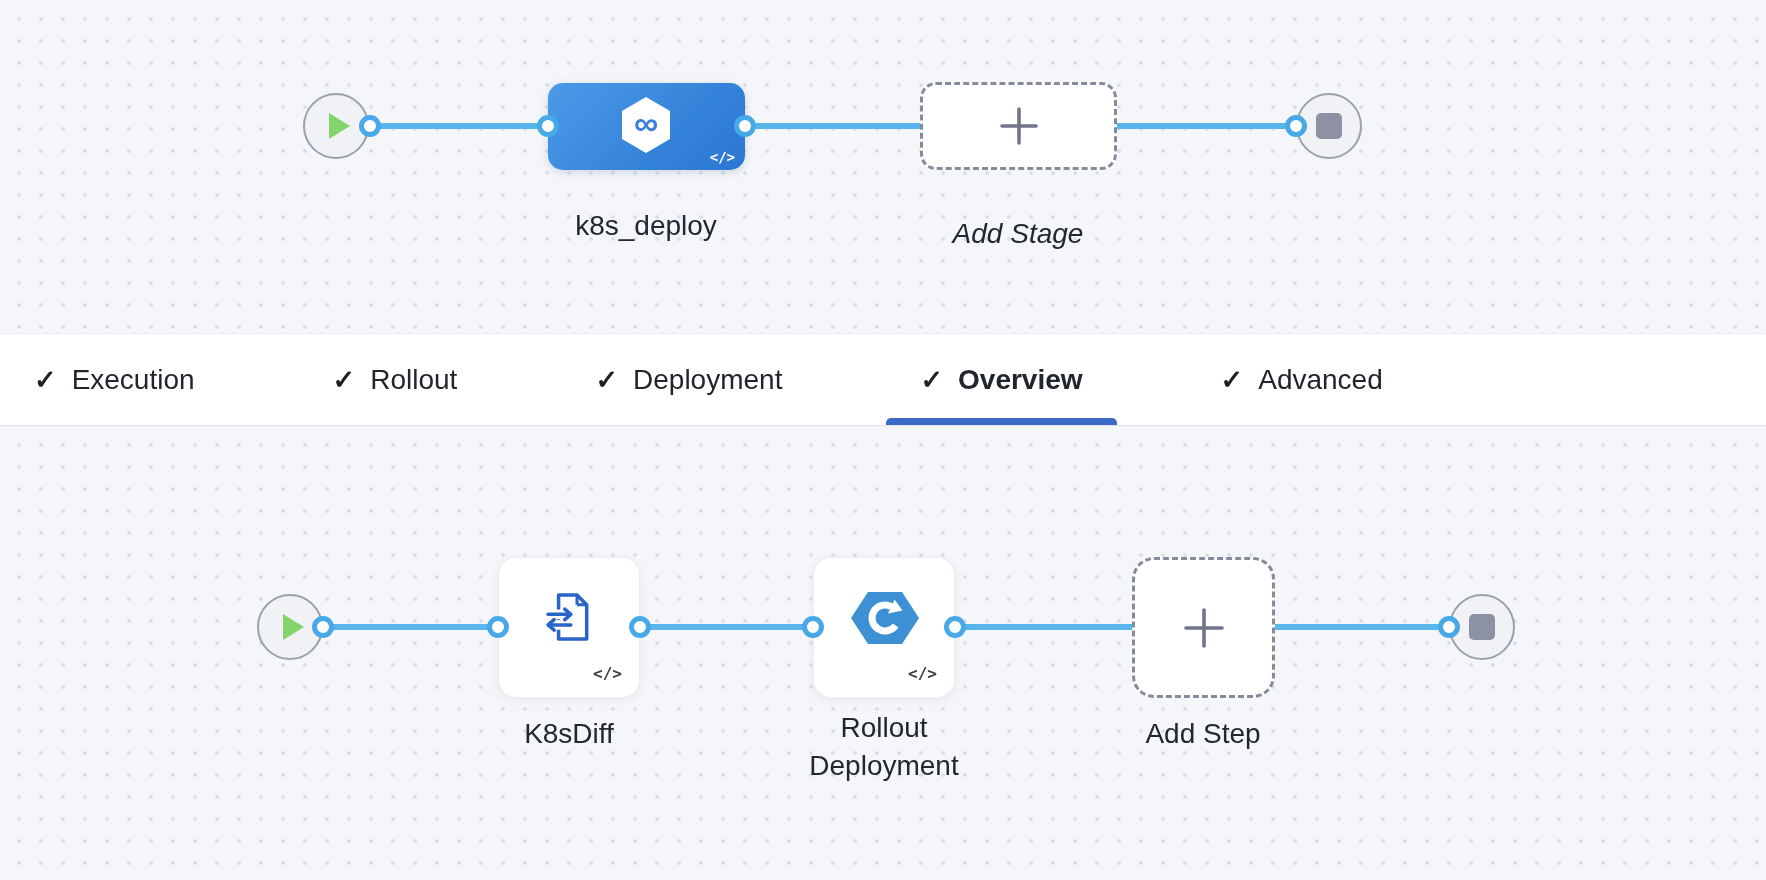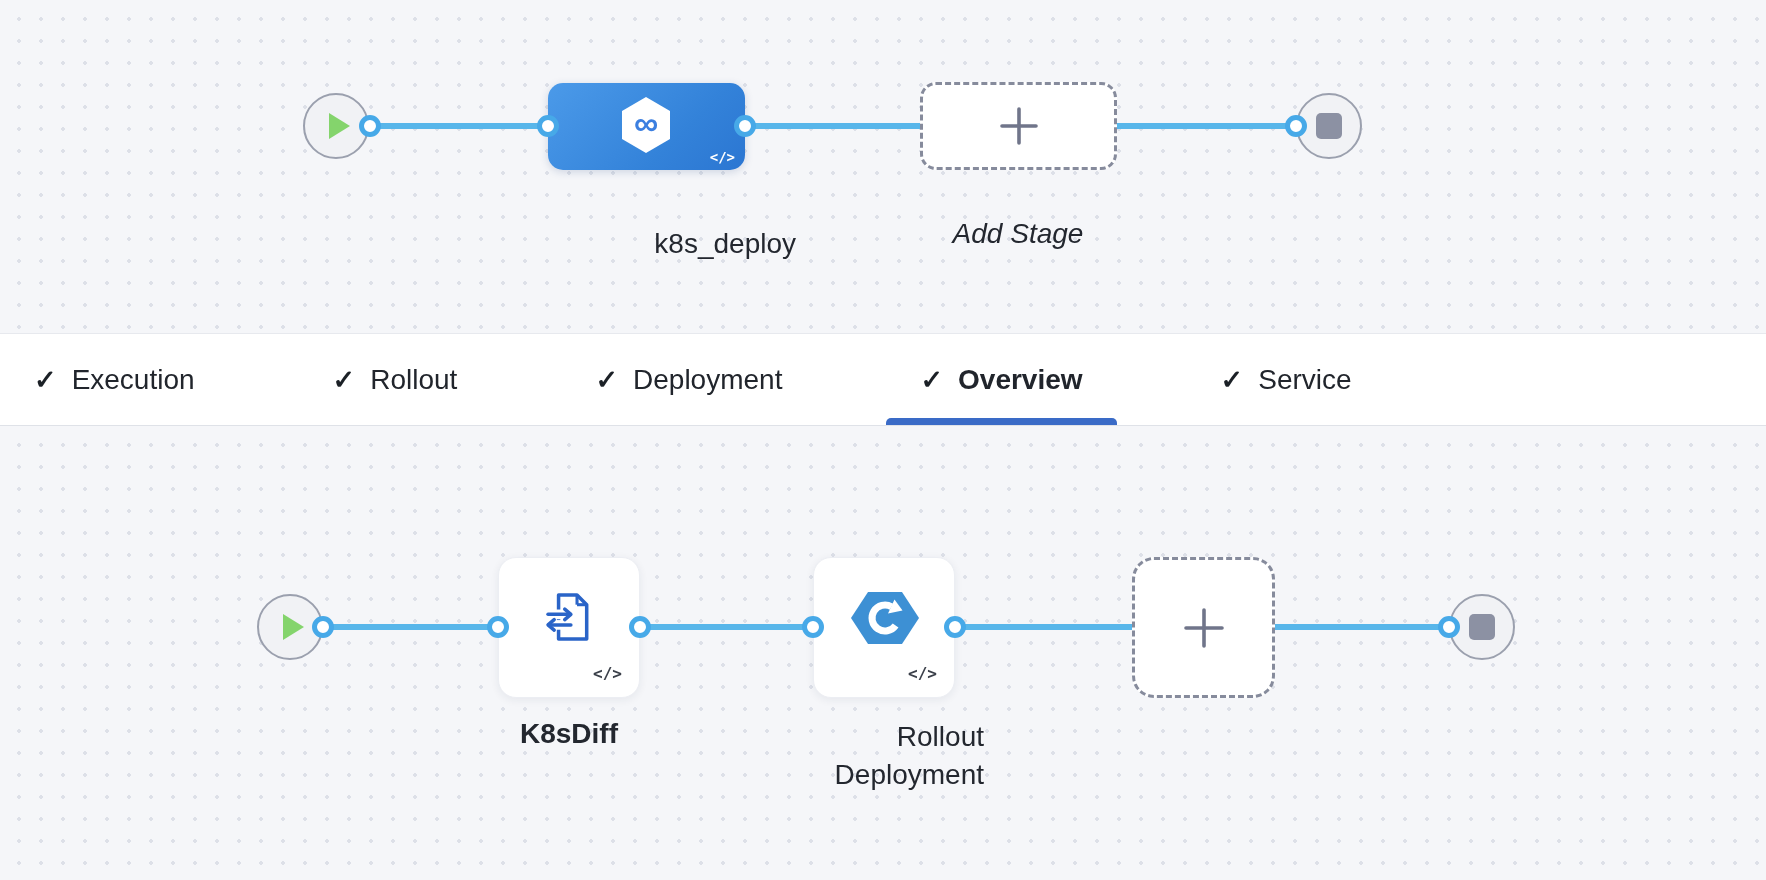--- a/index.html
+++ b/index.html
@@ -126,21 +126,21 @@
 
   <div class="terminal" style="left:1296px;top:93px;">
     <div class="stop-square"></div>
   </div>
 
   <div class="port" style="left:359px;top:115px;"></div>
   <div class="port" style="left:537px;top:115px;"></div>
   <div class="port" style="left:734px;top:115px;"></div>
   <div class="port" style="left:1285px;top:115px;"></div>
 
-  <div class="node-label" style="left:496px;top:225px;width:300px;text-align:right;">k8s_deploy</div>
+  <div class="node-label" style="left:496px;top:207px;width:300px;">k8s_deploy</div>
   <div class="node-label" style="left:868px;top:215px;width:300px;font-style:italic;">Add Stage</div>
 </div>
 
 <div id="tab-bar">
   <div class="tab">
     <span class="check">✓</span>
     <span>Execution</span>
   </div>
   <div class="tab">
     <span class="check">✓</span>
@@ -150,21 +150,21 @@
     <span class="check">✓</span>
     <span>Deployment</span>
   </div>
   <div class="tab active">
     <span class="check">✓</span>
     <span>Overview</span>
     <div class="tab-underline"></div>
   </div>
   <div class="tab">
     <span class="check">✓</span>
-    <span>Service</span>
+    <span>Advanced</span>
   </div>
 </div>
 
 <div class="canvas" id="canvas-bottom">
 
   <div class="edge" style="left:290px;top:198px;width:1192px;"></div>
 
   <div class="terminal" style="left:257px;top:168px;">
     <div class="play-triangle"></div>
   </div>
@@ -204,15 +204,16 @@
     <div class="stop-square"></div>
   </div>
 
   <div class="port" style="left:312px;top:190px;"></div>
   <div class="port" style="left:487px;top:190px;"></div>
   <div class="port" style="left:629px;top:190px;"></div>
   <div class="port" style="left:802px;top:190px;"></div>
   <div class="port" style="left:944px;top:190px;"></div>
   <div class="port" style="left:1438px;top:190px;"></div>
 
-  <div class="node-label" style="left:419px;top:289px;width:300px;font-weight:bold;">K8sDiff</div>
-  <div class="node-label" style="left:784px;top:292px;width:200px;text-align:right;">Rollout Deployment</div>
+  <div class="node-label" style="left:419px;top:289px;width:300px;">K8sDiff</div>
+  <div class="node-label" style="left:784px;top:283px;width:200px;">Rollout Deployment</div>
+  <div class="node-label" style="left:1053px;top:289px;width:300px;">Add Step</div>
 </div>
 
 </body></html>

